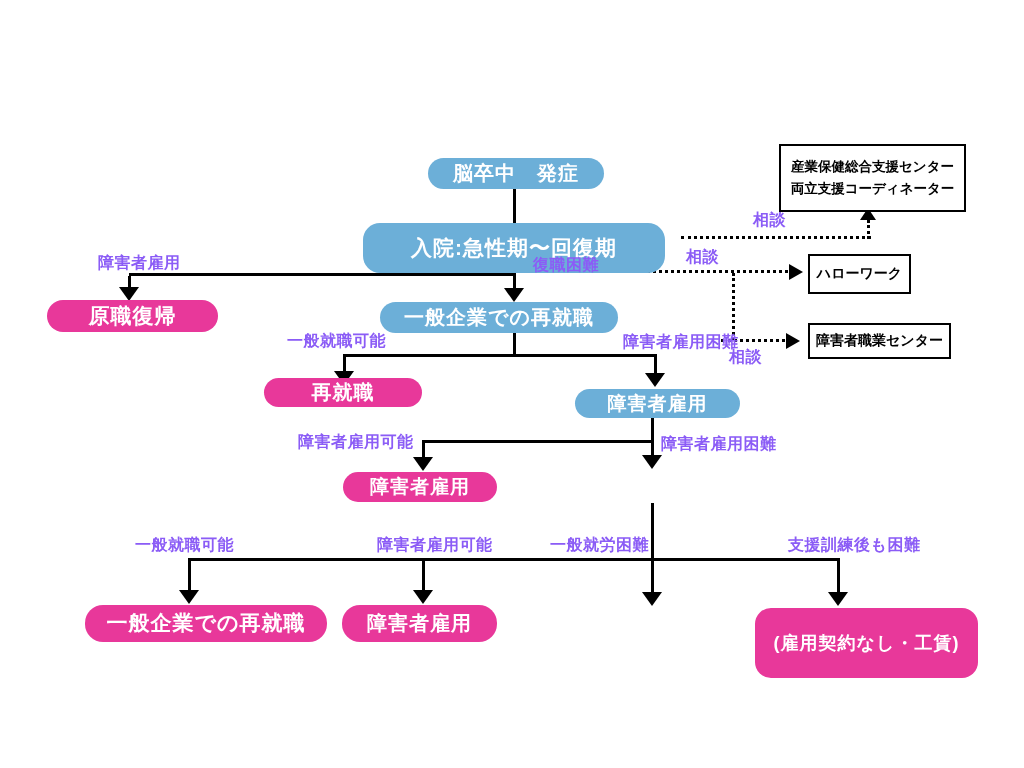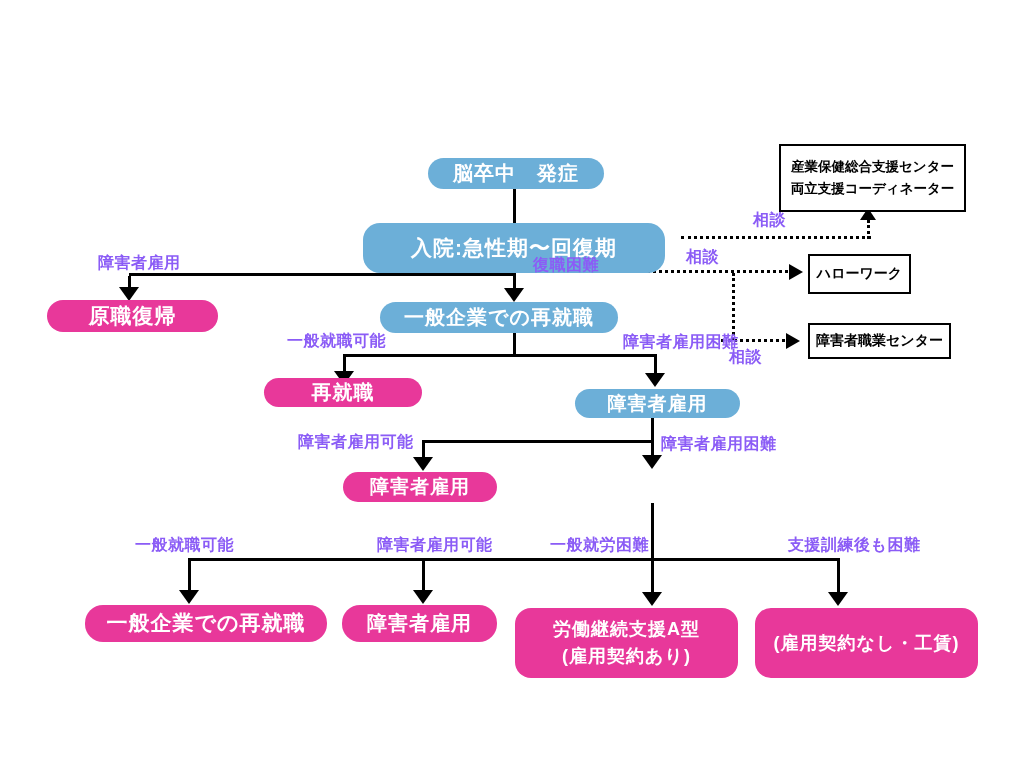--- a/index.html
+++ b/index.html
@@ -126,24 +126,20 @@
 
 
   <div class="node pink" style="left:85px;top:605px;width:242px;height:37px;border-radius:18px;font-size:21px">
     <span>一般企業での再就職</span>
   </div>
 
   <div class="node pink" style="left:342px;top:605px;width:155px;height:37px;border-radius:18px;font-size:20px">
     <span>障害者雇用</span>
   </div>
 
-  <div class="node pink two-line" style="left:515px;top:608px;width:223px;height:70px;border-radius:16px;font-size:18px;line-height:1.5">
-    <span>労働継続支援A型</span>
-    <span>(雇用契約あり)</span>
-  </div>
 
   <div class="node pink two-line" style="left:755px;top:608px;width:223px;height:70px;border-radius:16px;font-size:18px;line-height:1.5">
     <span>(雇用契約なし・工賃)</span>
   </div>
 
   <div class="lbl" style="left:98px;top:253px">障害者雇用</div>
   <div class="lbl" style="left:533px;top:255px">復職困難</div>
   <div class="lbl" style="left:753px;top:210px">相談</div>
   <div class="lbl" style="left:686px;top:247px">相談</div>
   <div class="lbl" style="left:287px;top:331px">一般就職可能</div>

